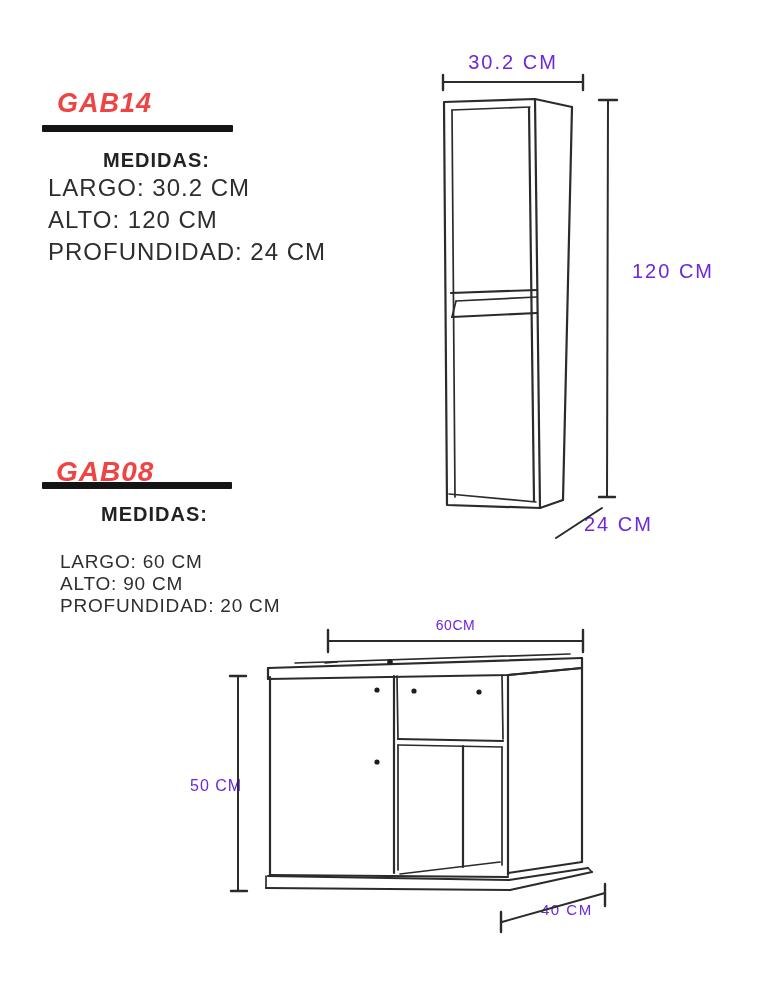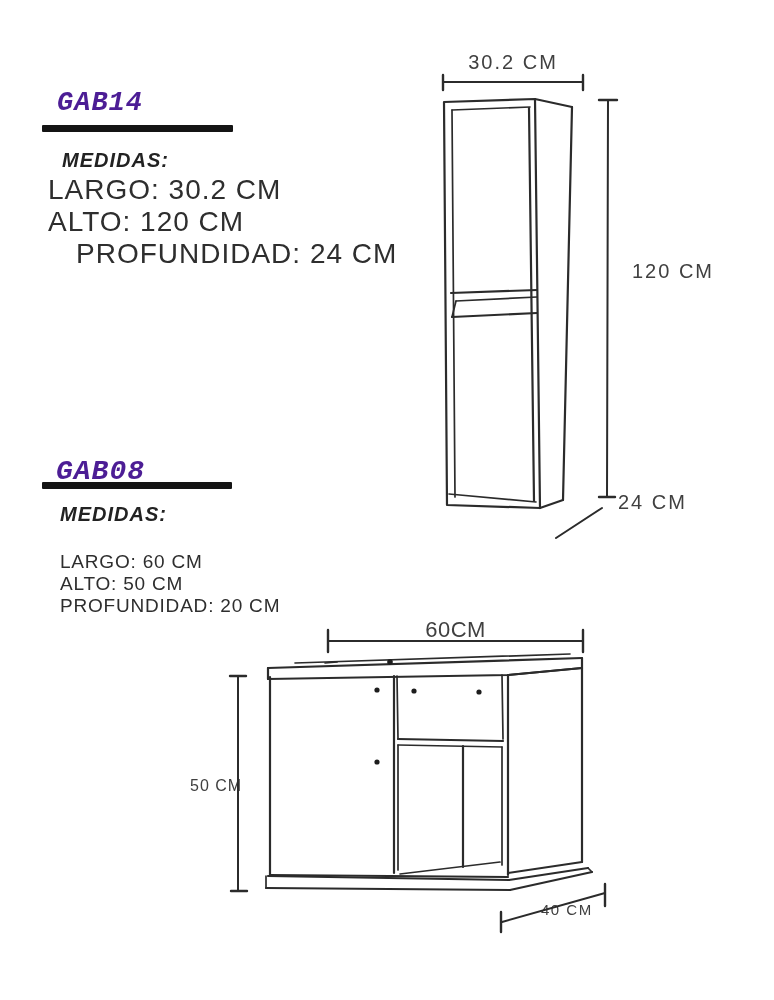--- a/index.html
+++ b/index.html
@@ -10,48 +10,47 @@
     position: relative;
     overflow: hidden;
     color: #262626;
   }
   .abs { position: absolute; }
   .product-code {
     font-size: 27px;
     font-weight: 700;
     font-style: italic;
     letter-spacing: 1px;
-    color: #4c1d95;
-    font-family: Liberation Mono, monospace;
+    color: #ef4444;
   }
   .title-bar {
     height: 7px;
     background: #141414;
     border-radius: 1px;
   }
   .medidas-heading {
     font-size: 20px;
     font-weight: 700;
-    font-style: italic;
     letter-spacing: 1px;
     color: #222222;
+    margin-left: 41px;
   }
   .spec-line {
-    font-size: 28px;
+    font-size: 24px;
     font-weight: 400;
     letter-spacing: 1px;
     color: #2e2e2e;
     white-space: nowrap;
   }
   .spec-line.small { font-size: 19px; letter-spacing: 0.8px; }
   .dim-label {
     font-size: 20px;
     font-weight: 400;
     letter-spacing: 2px;
-    color: #404040;
+    color: #6d28d9;
     white-space: nowrap;
   }
   .dim-label.center { text-align: center; }
   svg { display: block; }
   svg path, svg line {
     fill: none;
     stroke: #2b2b2b;
     stroke-width: 2.2;
     stroke-linecap: round;
     stroke-linejoin: round;
@@ -65,25 +64,25 @@
 <body>
 
 <div class="abs product-code" style="left:57px; top:88px;">GAB14</div>
 
 <div class="abs title-bar" style="left:42px; top:125px; width:191px;"></div>
 
 <div class="abs medidas-heading" style="left:62px; top:149px;">MEDIDAS:</div>
 
 <div class="abs spec-line" style="left:48px; top:174px;">LARGO: 30.2 CM</div>
 <div class="abs spec-line" style="left:48px; top:206px;">ALTO: 120 CM</div>
-<div class="abs spec-line" style="left:48px; top:238px;margin-left:28px;">PROFUNDIDAD: 24 CM</div>
+<div class="abs spec-line" style="left:48px; top:238px;">PROFUNDIDAD: 24 CM</div>
 
 <div class="abs dim-label center" style="left:443px; top:51px; width:140px;">30.2 CM</div>
 <div class="abs dim-label" style="left:632px; top:260px;">120 CM</div>
-<div class="abs dim-label" style="left:584px; top:491px;margin-left:34px;">24 CM</div>
+<div class="abs dim-label" style="left:584px; top:513px;">24 CM</div>
 
 <svg class="abs" style="left:425px; top:40px;" width="280" height="530" viewBox="0 0 280 530">
   <g>
     <path class="dim" d="M18 42 L158 42"></path>
     <path class="tick" d="M18 35 L18 50"></path>
     <path class="tick" d="M158 35 L158 50"></path>
   </g>
   <g>
     <path class="dim" d="M183 60 L182 457"></path>
     <path class="tick" d="M174 60 L192 60"></path>
@@ -113,24 +112,24 @@
   </g>
 </svg>
 
 <div class="abs product-code" style="left:56px; top:456px; font-size:28px;">GAB08</div>
 
 <div class="abs title-bar" style="left:42px; top:482px; width:190px;"></div>
 
 <div class="abs medidas-heading" style="left:60px; top:503px;">MEDIDAS:</div>
 
 <div class="abs spec-line small" style="left:60px; top:551px;text-align:center;">LARGO: 60 CM</div>
-<div class="abs spec-line small" style="left:60px; top:573px;">ALTO: 50 CM</div>
+<div class="abs spec-line small" style="left:60px; top:573px;">ALTO: 90 CM</div>
 <div class="abs spec-line small" style="left:60px; top:595px;">PROFUNDIDAD: 20 CM</div>
 
-<div class="abs dim-label center" style="left:328px; top:617px; width:255px; font-size:22px; letter-spacing:0.5px;">60CM</div>
+<div class="abs dim-label center" style="left:328px; top:617px; width:255px; font-size:14px; letter-spacing:0.5px;">60CM</div>
 <div class="abs dim-label" style="left:190px; top:777px; font-size:16px; letter-spacing:1px;text-align:right;">50 CM</div>
 <div class="abs dim-label" style="left:541px; top:883px; font-size:15px; letter-spacing:1.5px;margin-top:18px;">40 CM</div>
 
 <svg class="abs" style="left:225px; top:615px;" width="400" height="335" viewBox="0 0 400 335">
   <g>
     <path class="dim" d="M103 26 L358 26"></path>
     <path class="tick" d="M103 15 L103 37"></path>
     <path class="tick" d="M358 15 L358 37"></path>
   </g>
   <g>

